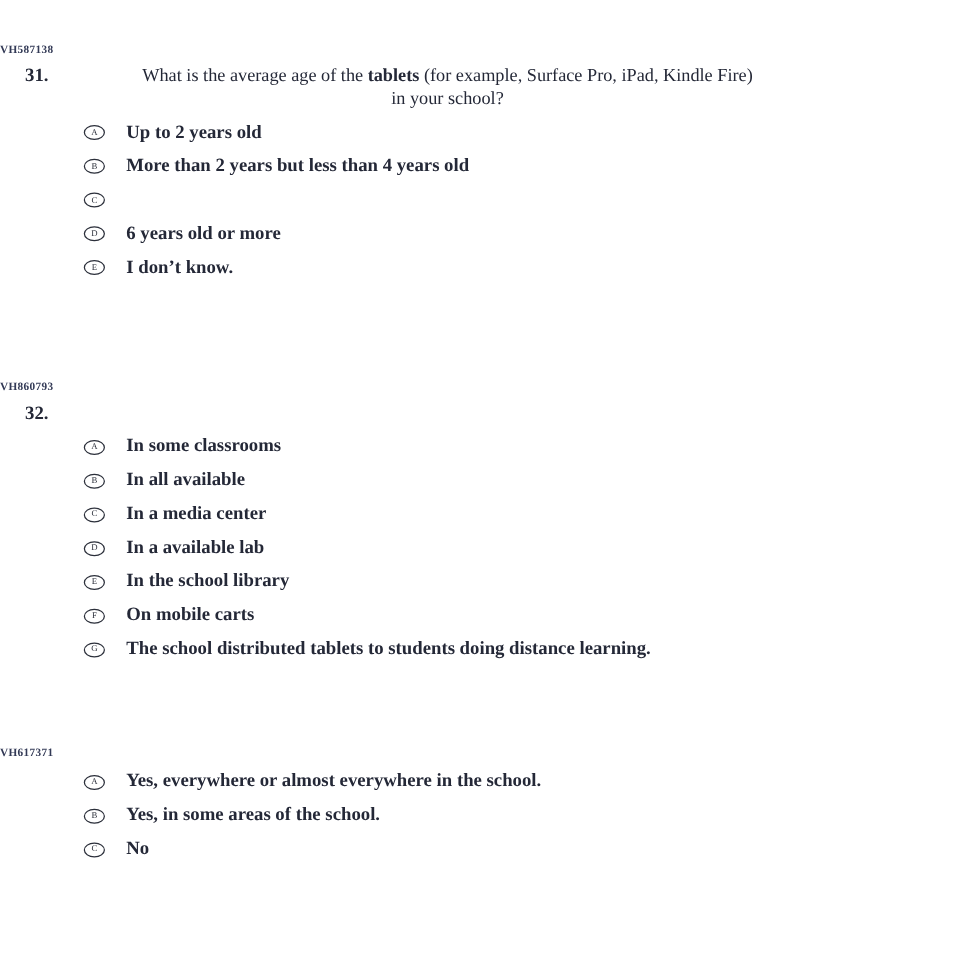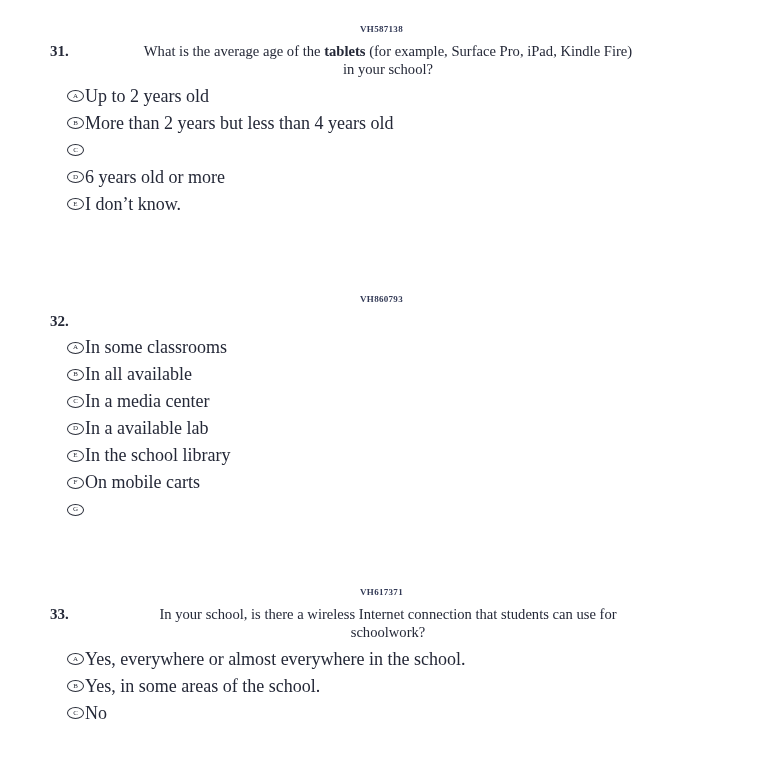--- a/index.html
+++ b/index.html
@@ -19,34 +19,35 @@
   .question-block {
     position: absolute;
     left: 0;
     right: 0;
   }
   .q31 { top: 24px; }
   .q32 { top: 294px; }
   .q33 { top: 587px; }
 
   .id-code {
-    text-align: center;
+    text-align: left;
     padding-right: 0;
     font-size: 9px;
     line-height: 11px;
     letter-spacing: 0.3px;
     color: var(--code-color, #333a56);
     font-weight: bold;
+    margin-top: 10px;
   }
 
   .qheader {
     display: flex;
     align-items: flex-start;
     margin-top: 7px;
-    padding-left: 50px;
+    padding-left: 20px;
   }
   .qnum {
     font-weight: bold;
     width: 28px;
     flex-shrink: 0;
     font-size: 15px;
     line-height: 18.3px;
   }
   .qtext {
     margin: 0;
@@ -75,23 +76,24 @@
     height: 10px;
     border: 1.2px solid #2b2f3a;
     border-radius: 50%;
     font-size: 7px;
     line-height: 1;
     flex-shrink: 0;
     color: #2b2f3a;
     box-sizing: content-box;
   }
   .option-label {
-    margin-left: 1px;
-    font-size: 18px;
+    margin-left: 17px;
+    font-size: 15px;
     white-space: nowrap;
+    font-weight: bold;
   }
 </style>
 </head>
 <body>
 
 <div class="page">
 
   <section class="question-block q31">
     <div class="id-code">VH587138</div>
     <div class="qheader">
@@ -146,30 +148,27 @@
       <div class="option">
         <span class="bubble">E</span>
         <span class="option-label">In the school library</span>
       </div>
       <div class="option">
         <span class="bubble">F</span>
         <span class="option-label">On mobile carts</span>
       </div>
       <div class="option">
         <span class="bubble">G</span>
+        <span class="option-label">The school distributed tablets to students doing distance learning.</span>
       </div>
     </div>
   </section>
 
   <section class="question-block q33">
     <div class="id-code">VH617371</div>
-    <div class="qheader">
-      <span class="qnum">33.</span>
-      <p class="qtext"><span>In your school, is there a wireless Internet connection that students can use for</span><br><span>schoolwork?</span></p>
-    </div>
     <div class="options">
       <div class="option">
         <span class="bubble">A</span>
         <span class="option-label">Yes, everywhere or almost everywhere in the school.</span>
       </div>
       <div class="option">
         <span class="bubble">B</span>
         <span class="option-label">Yes, in some areas of the school.</span>
       </div>
       <div class="option">

